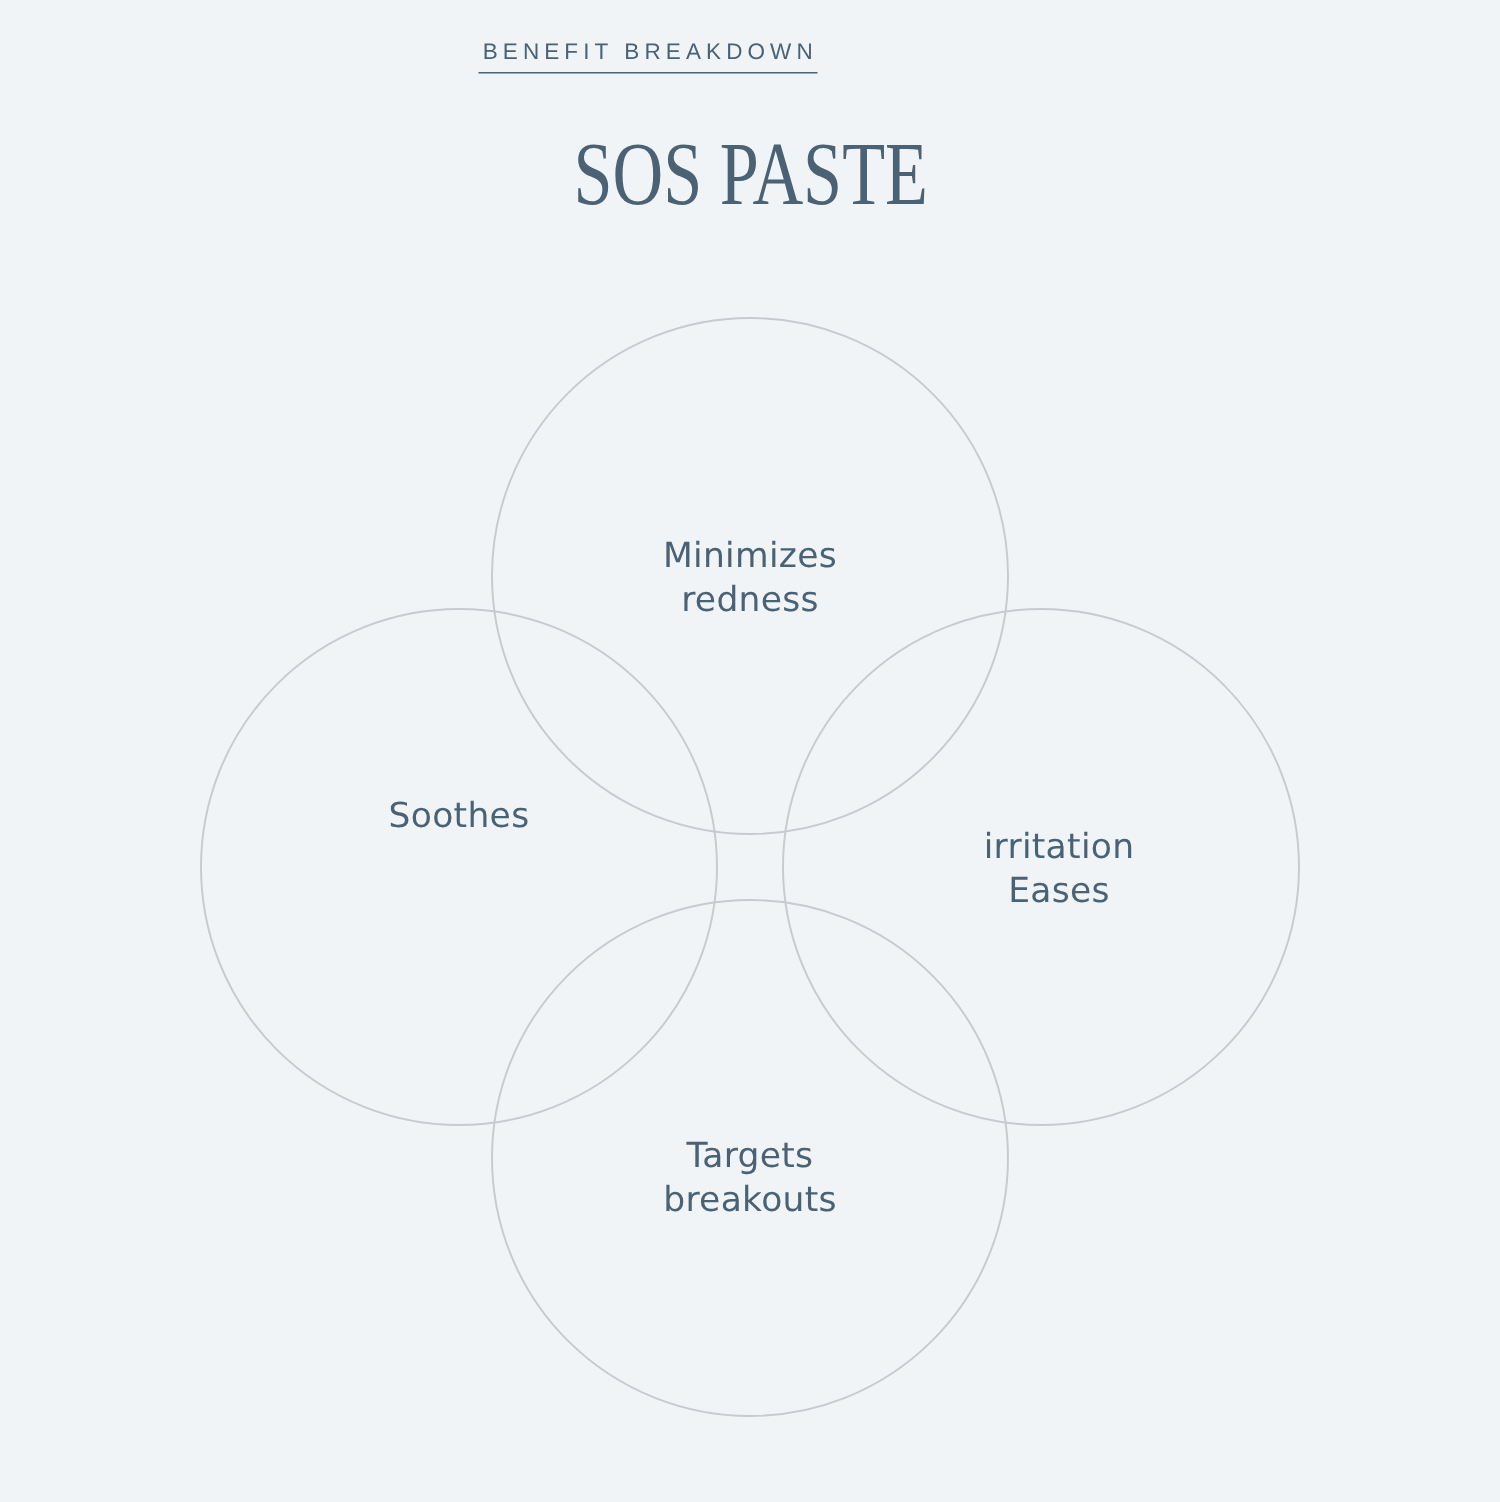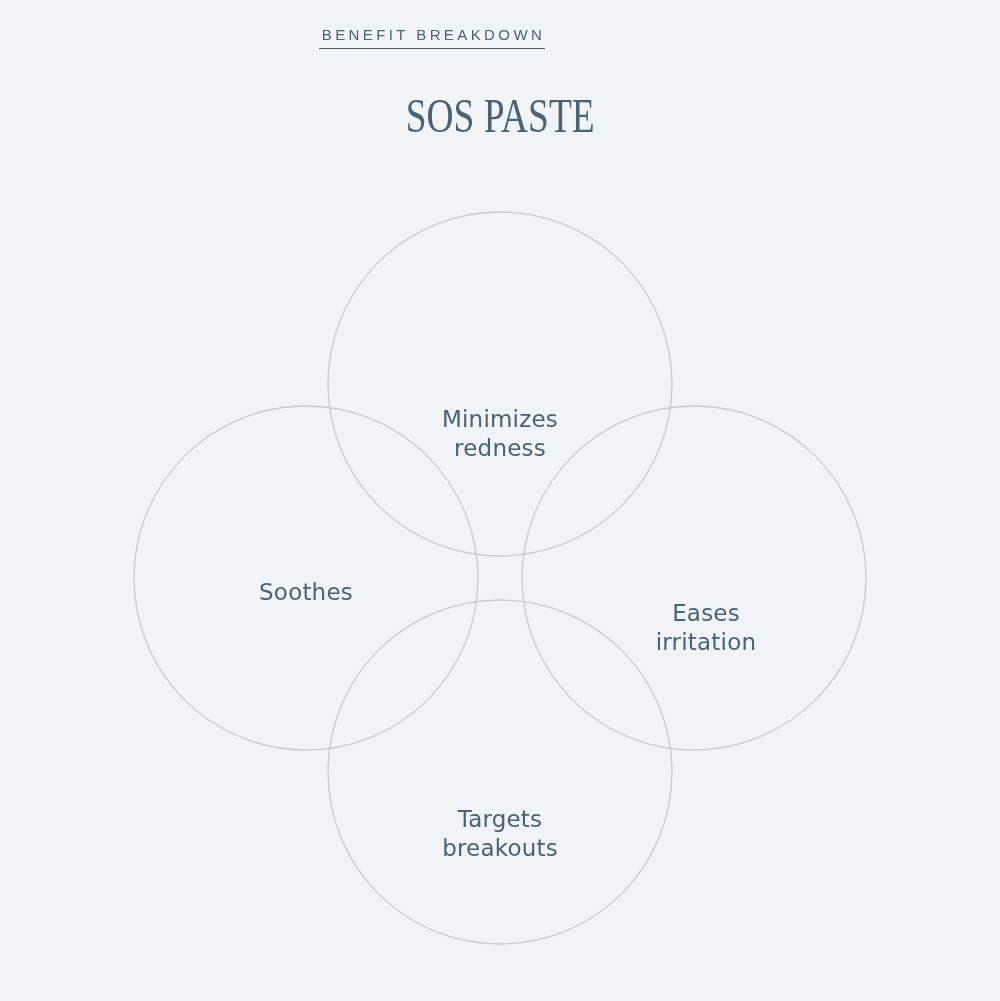--- a/index.html
+++ b/index.html
@@ -31,21 +31,21 @@
       color: #4a6274;
       line-height: 18px;
     }
     .title {
       position: absolute;
       left: 0;
       width: 1000px;
       top: 78px;
       text-align: center;
       font-family: "Liberation Serif", serif;
-      font-size: 48px;
+      font-size: 60px;
       line-height: 76px;
       color: #4a6274;
       letter-spacing: 0px;
     }
     .title span {
       display: inline-block;
       transform: scaleX(0.78);
       transform-origin: center;
     }
     svg.venn {
@@ -57,21 +57,20 @@
     }
     .label {
       position: absolute;
       width: 240px;
       text-align: center;
       font-family: "DejaVu Sans", sans-serif;
       font-size: 23px;
       line-height: 29px;
       color: #4a6274;
       letter-spacing: 0.2px;
-      margin-top: 48px;
     }
     .label div { white-space: nowrap; }
   </style>
 </head>
 <body>
 
 <div class="eyebrow">
   <span>BENEFIT BREAKDOWN</span>
 </div>
 
@@ -89,20 +88,20 @@
 <div class="label" style="left:380px; top:357px;">
   <div>Minimizes</div>
   <div>redness</div>
 </div>
 
 <div class="label" style="left:186px; top:530px;">
   <div>Soothes</div>
 </div>
 
 <div class="label" style="left:586px; top:551px;">
+  <div>irritation</div>
   <div>Eases</div>
-  <div>irritation</div>
 </div>
 
 <div class="label" style="left:380px; top:757px;">
   <div>Targets</div>
   <div>breakouts</div>
 </div>
 
 </body></html>

